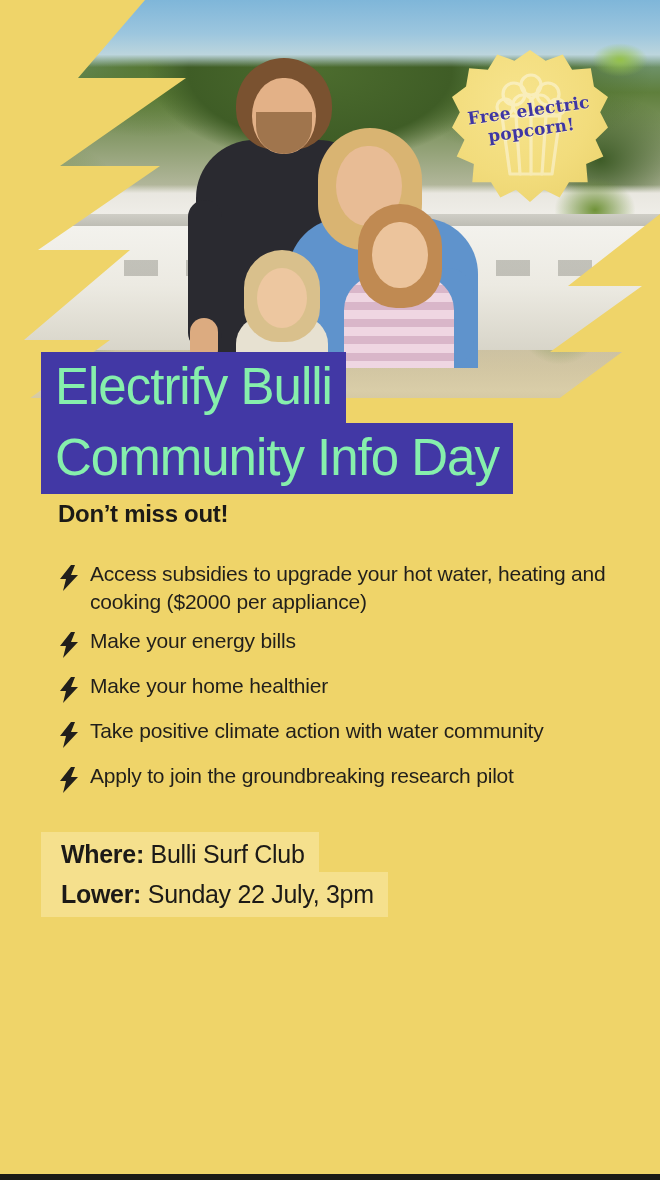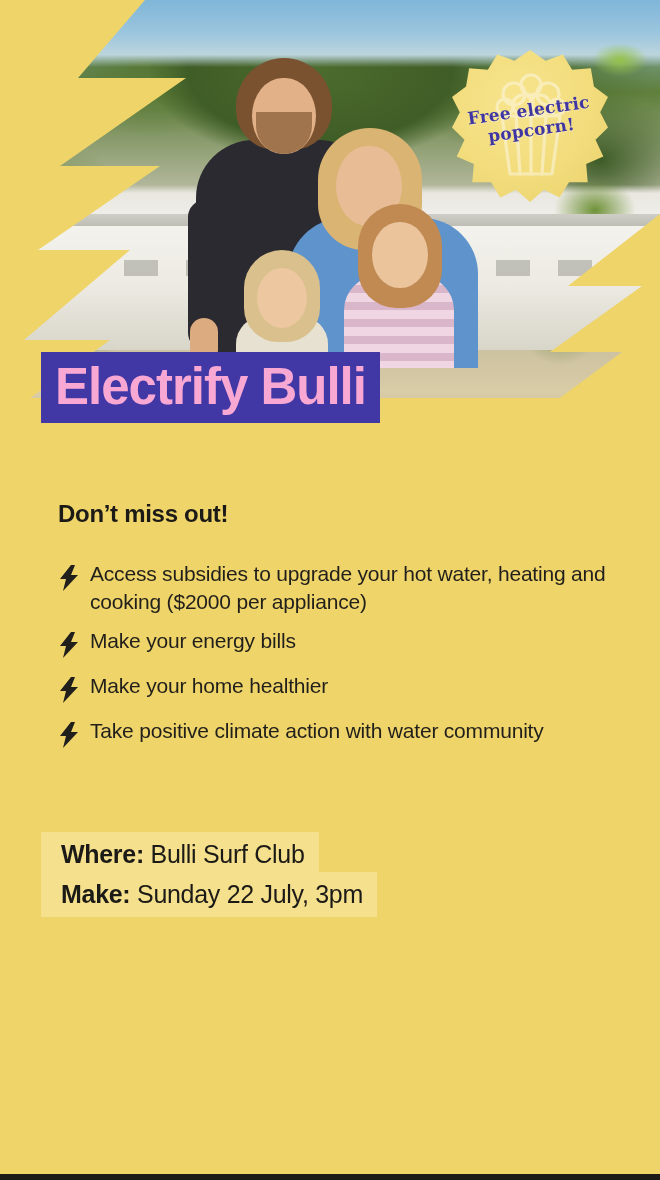--- a/index.html
+++ b/index.html
@@ -157,24 +157,24 @@
     line-height:1.18;
     letter-spacing:.2px;
     text-shadow:0 1px 0 rgba(255,255,255,.35);
   }
 
   
   .title-wrap { position:absolute; left:41px; top:352px; }
   .title-line {
     display:inline-block;
     background:#4238a5;
-    color:#f9a8d4;
+    color:#86efac;
     font-size:51px;
     line-height:1;
-    font-weight:bold;
+    font-weight:normal;
     letter-spacing:-1px;
     padding:9px 14px 11px 14px;
     white-space:nowrap;
   }
 
   
   .body-wrap { position:absolute; left:58px; top:500px; width:580px; }
   .lead {
     font-size:24px; font-weight:bold; color:#1c1a17;
     letter-spacing:-.3px; margin-bottom:32px;
@@ -270,20 +270,21 @@
       </g>
     </svg>
     <div class="badge-text">
       <div>Free electric</div>
       <div>popcorn!</div>
     </div>
   </div>
 
   <div class="title-wrap">
     <div class="title-line">Electrify Bulli</div><br>
+    <div class="title-line">Community Info Day</div>
   </div>
 
   <div class="body-wrap">
     <div class="lead">Don’t miss out!</div>
     <ul class="benefits">
       <li>
         <span class="bolt-bullet">
           <svg width="22" height="26" viewBox="0 0 22 26">
               <path d="M13 0 L2 14 H8 L5 26 L20 10 H13 L17 0 Z" fill="#211f1b"></path>
             </svg>
@@ -307,30 +308,38 @@
         <span class="benefit-text">Make your home healthier</span>
       </li>
       <li>
         <span class="bolt-bullet">
           <svg width="22" height="26" viewBox="0 0 22 26">
               <path d="M13 0 L2 14 H8 L5 26 L20 10 H13 L17 0 Z" fill="#211f1b"></path>
             </svg>
         </span>
         <span class="benefit-text">Take positive climate action with water community</span>
       </li>
+      <li>
+        <span class="bolt-bullet">
+          <svg width="22" height="26" viewBox="0 0 22 26">
+              <path d="M13 0 L2 14 H8 L5 26 L20 10 H13 L17 0 Z" fill="#211f1b"></path>
+            </svg>
+        </span>
+        <span class="benefit-text">Apply to join the groundbreaking research pilot</span>
+      </li>
     </ul>
   </div>
 
   <div class="details">
     <div class="detail-row where">
       <b>Where:</b>
       <span>Bulli Surf Club</span>
     </div><br>
     <div class="detail-row when">
-      <b>Make:</b>
+      <b>Lower:</b>
       <span>Sunday 22 July, 3pm</span>
     </div>
   </div>
 
   <div class="town">
     <div class="town-base"></div>
     <svg width="660" height="250" viewBox="0 0 660 250">
       <defs>
         <g id="solarpanel"></g>
       </defs>

